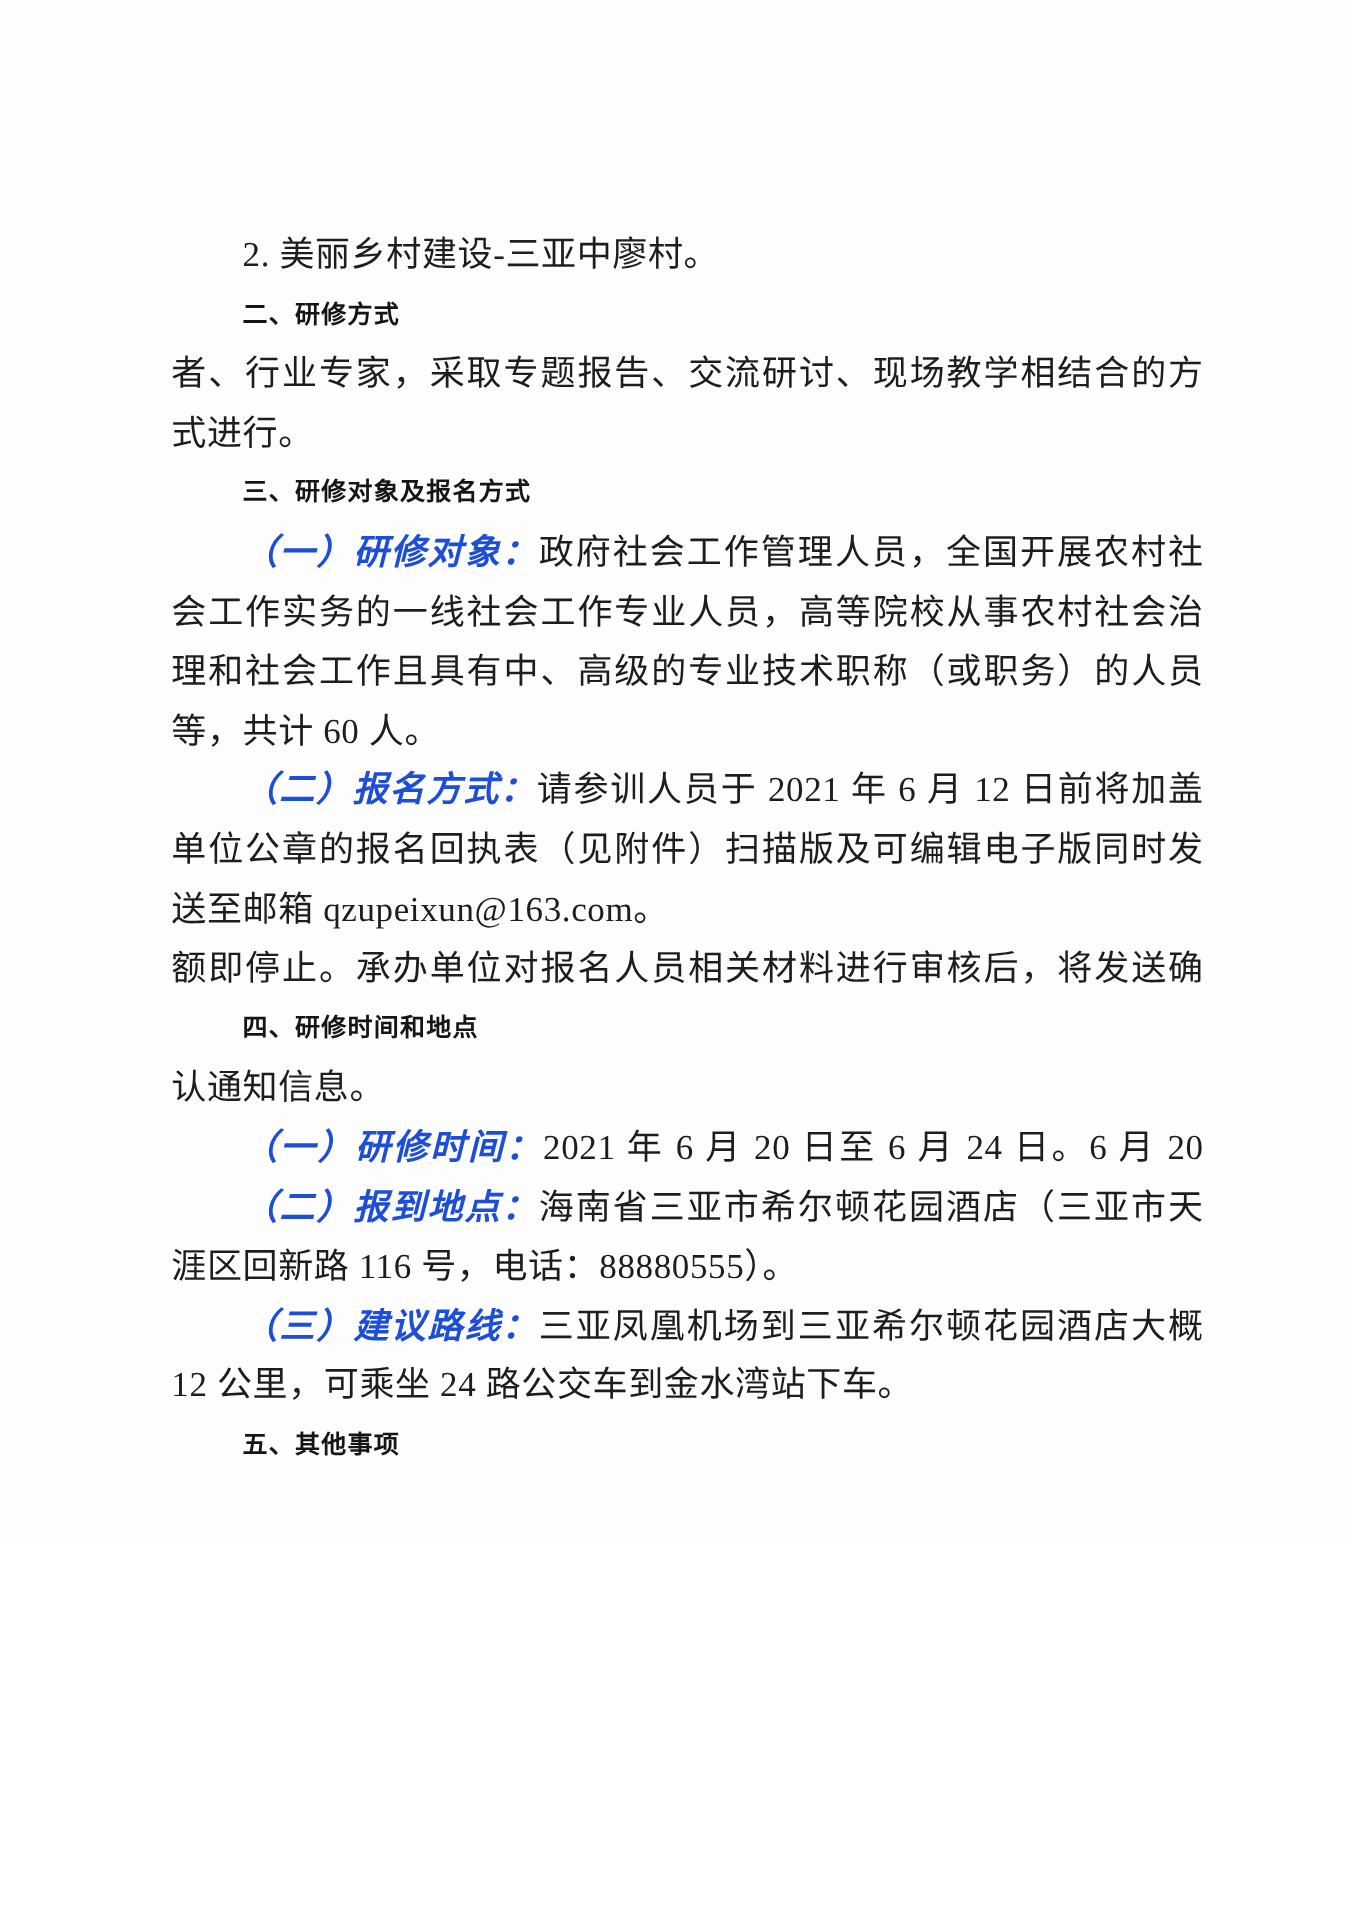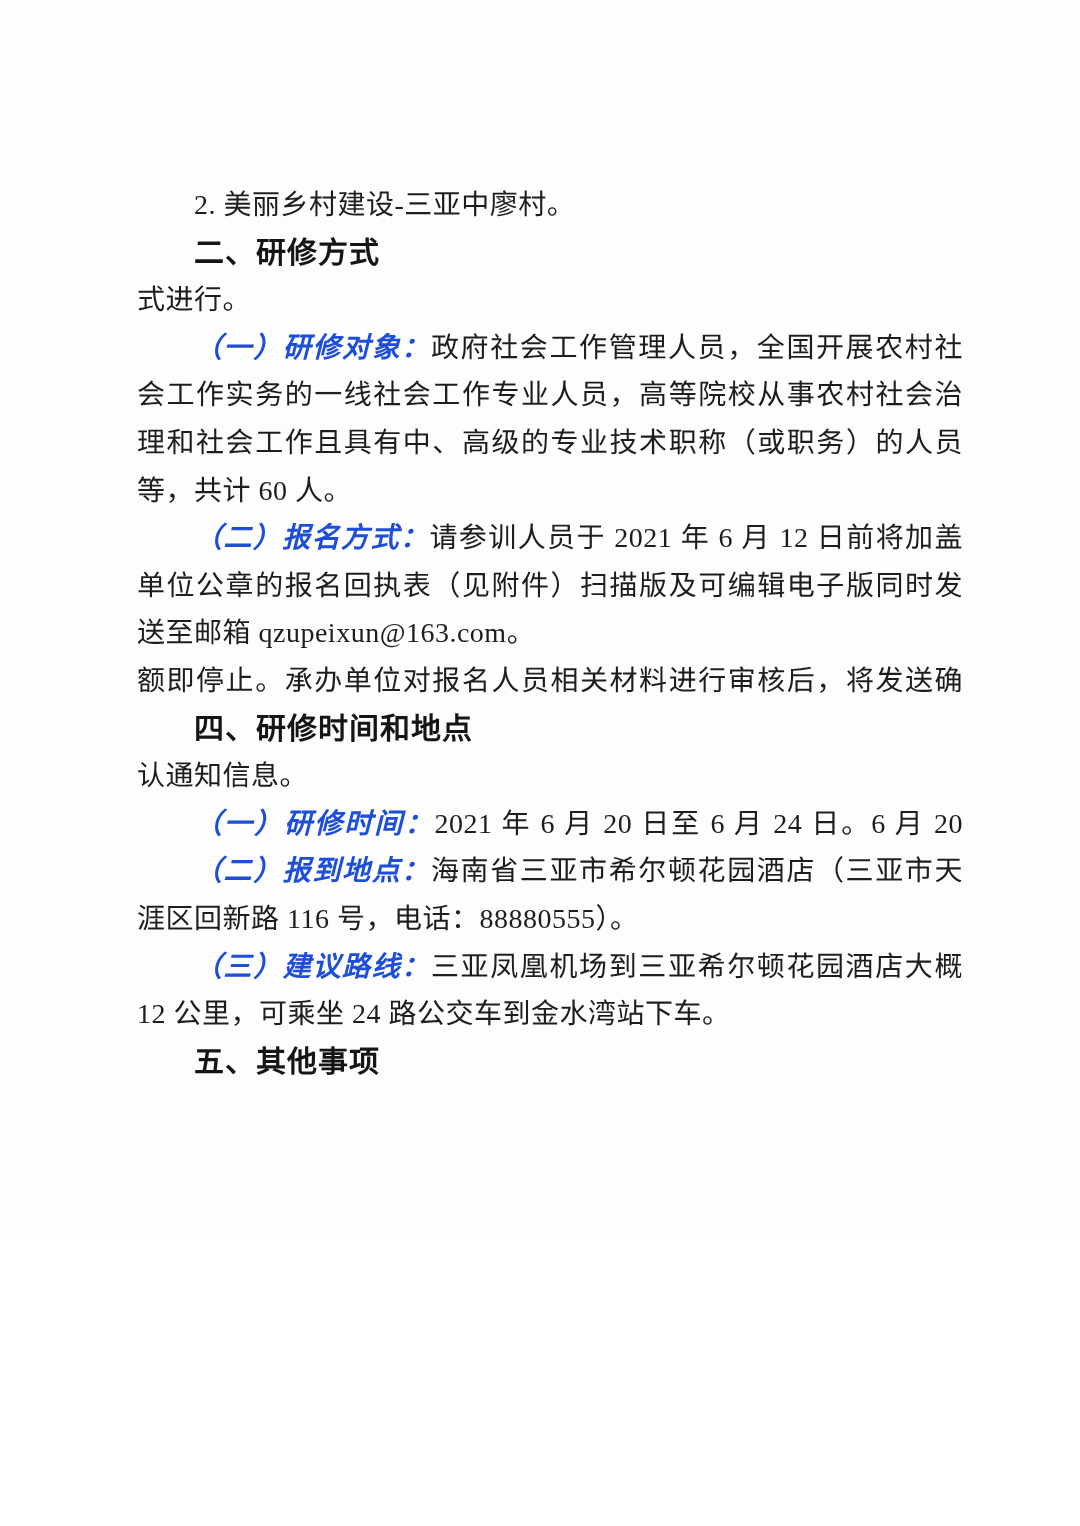--- a/index.html
+++ b/index.html
@@ -36,21 +36,21 @@
     width: calc(100% - 57px);
   }
   .line.justify {
     text-align: justify;
     text-align-last: justify;
   }
   .line.heading {
     font-family: "Liberation Sans", "DejaVu Sans", sans-serif;
     font-weight: bold;
     color: #151515;
-    font-size: 30px;
+    font-size: 20px;
     letter-spacing: 1px;
   }
   .label {
     font-weight: bold;
     color: #1d4ed8;
     font-style: italic;
   }
   .page-number {
     position: absolute;
     left: 166px;
@@ -61,21 +61,23 @@
     font-family: "Liberation Serif", "DejaVu Serif", serif;
   }
 </style>
 </head>
 <body>
 
 <div class="page">
   <div class="text-column">
       <div class="line indent"><span>2. 美丽乡村建设-三亚中廖村。</span></div>
       <div class="line heading indent"><span>二、研修方式</span></div>
+      <div class="line justify"><span>者、行业专家，采取专题报告、交流研讨、现场教学相结合的方</span></div>
       <div class="line"><span>式进行。</span></div>
+      <div class="line heading indent"><span>三、研修对象及报名方式</span></div>
       <div class="line indent justify"><span class="label">（一）研修对象：</span><span>政府社会工作管理人员，全国开展农村社</span></div>
       <div class="line justify"><span>会工作实务的一线社会工作专业人员，高等院校从事农村社会治</span></div>
       <div class="line justify"><span>理和社会工作且具有中、高级的专业技术职称（或职务）的人员</span></div>
       <div class="line"><span>等，共计 60 人。</span></div>
       <div class="line indent justify"><span class="label">（二）报名方式：</span><span>请参训人员于 2021 年 6 月 12 日前将加盖</span></div>
       <div class="line justify"><span>单位公章的报名回执表（见附件）扫描版及可编辑电子版同时发</span></div>
       <div class="line"><span>送至邮箱 qzupeixun@163.com。</span></div>
       <div class="line justify"><span>额即停止。承办单位对报名人员相关材料进行审核后，将发送确</span></div>
       <div class="line heading indent"><span>四、研修时间和地点</span></div>
       <div class="line"><span>认通知信息。</span></div>

